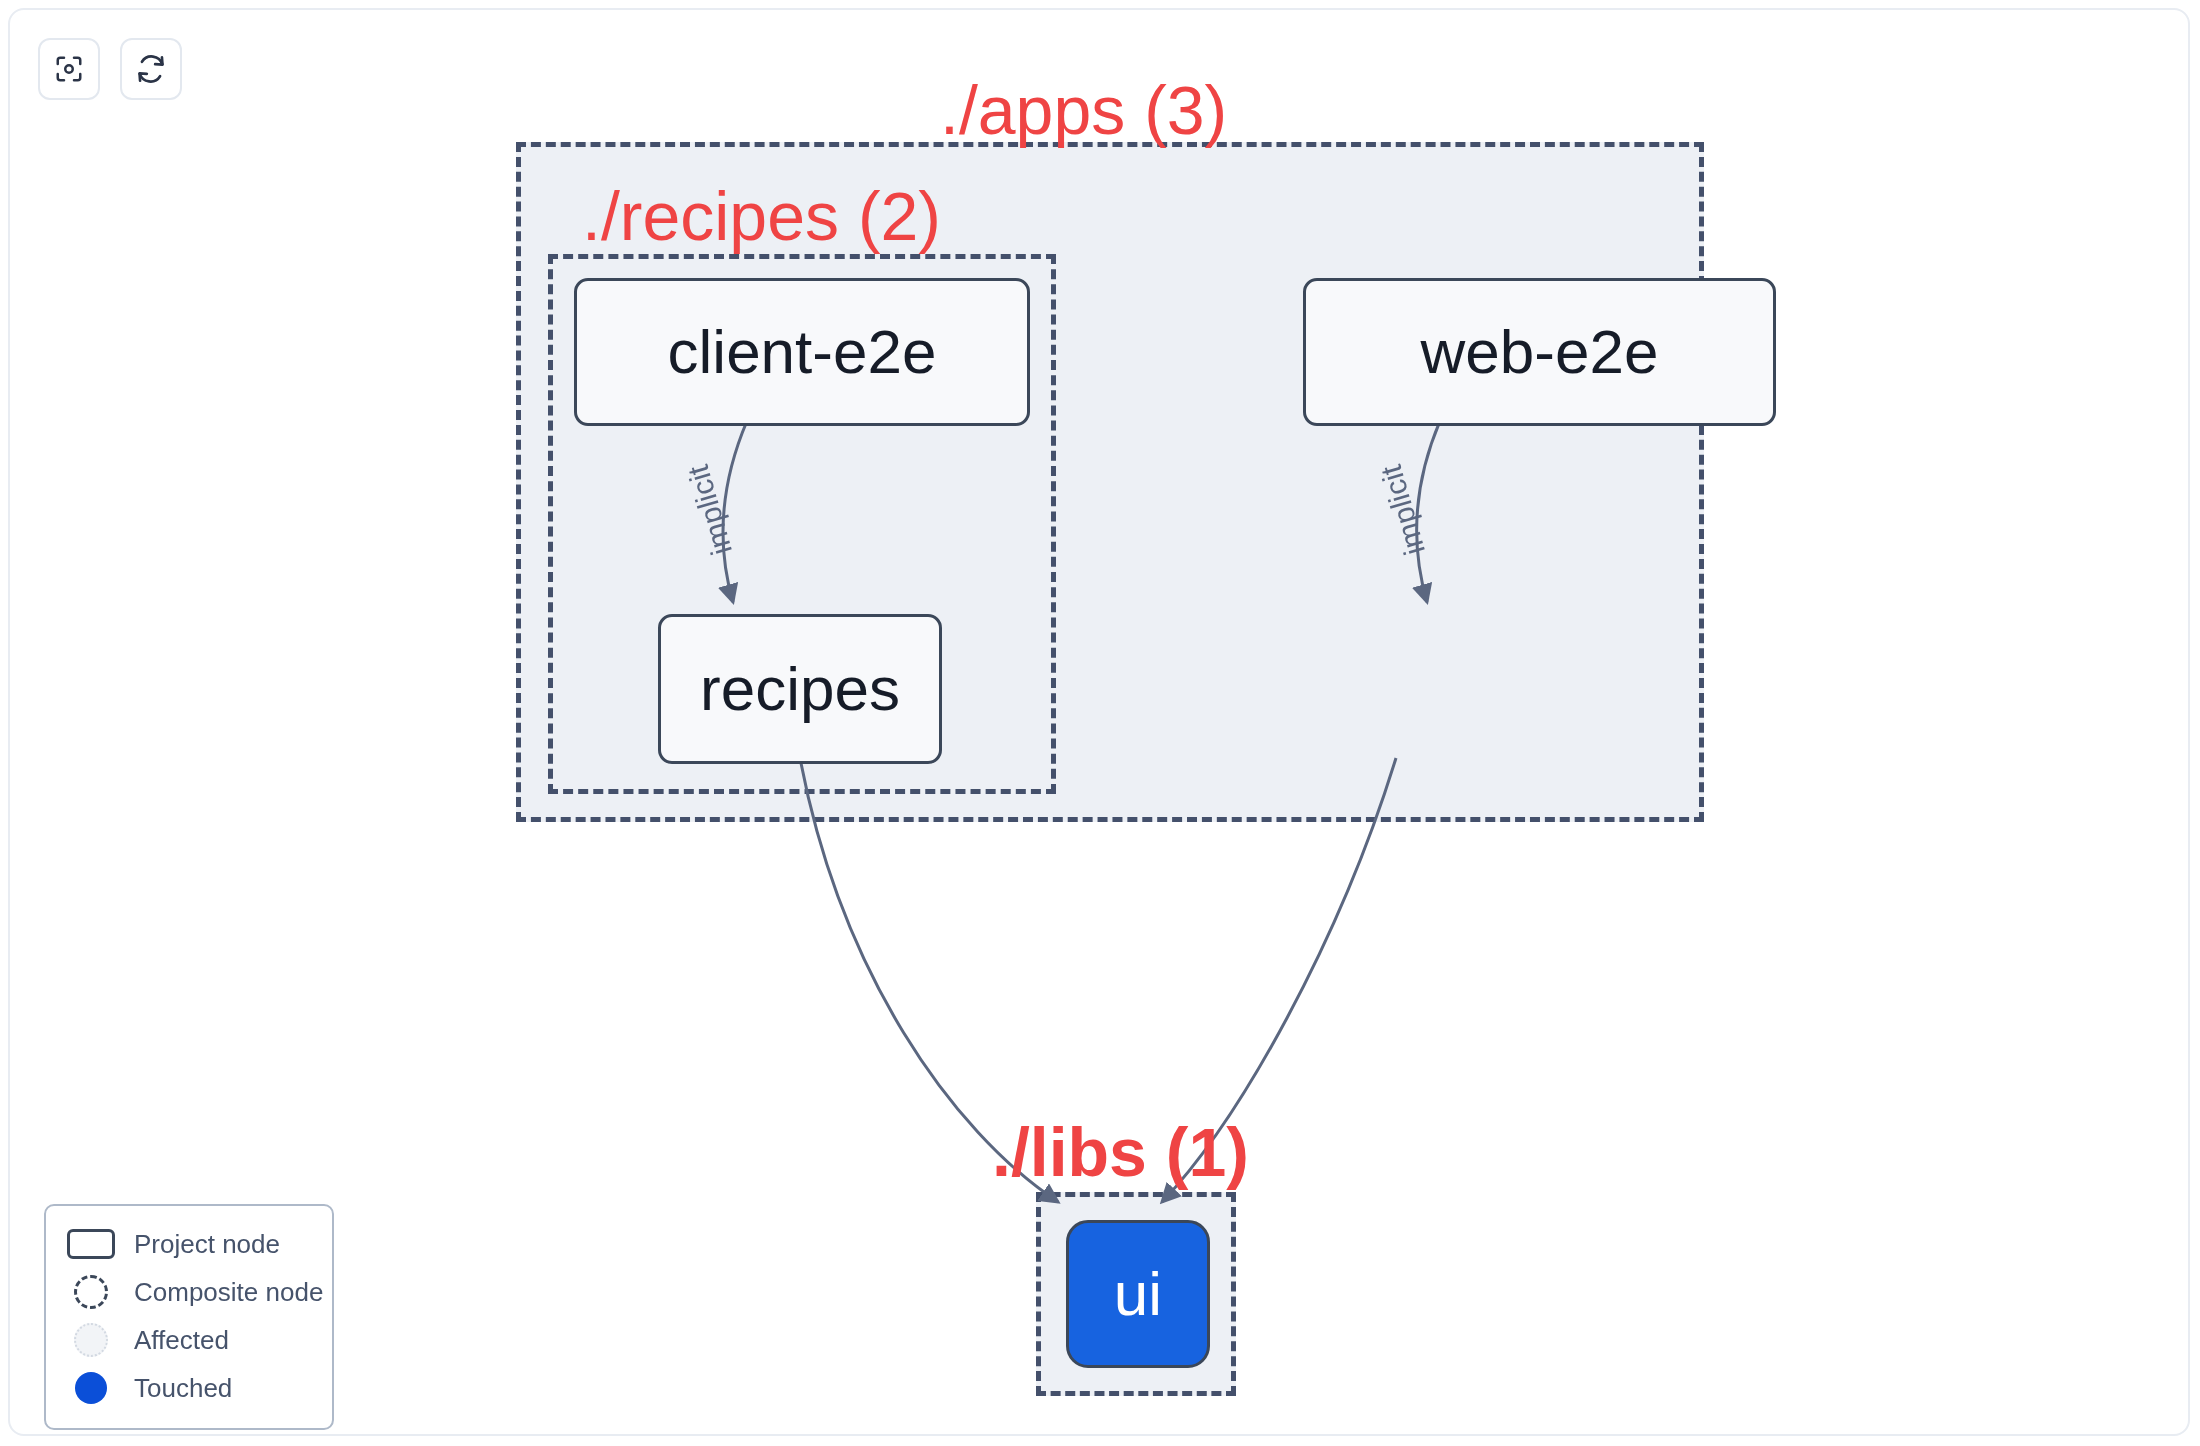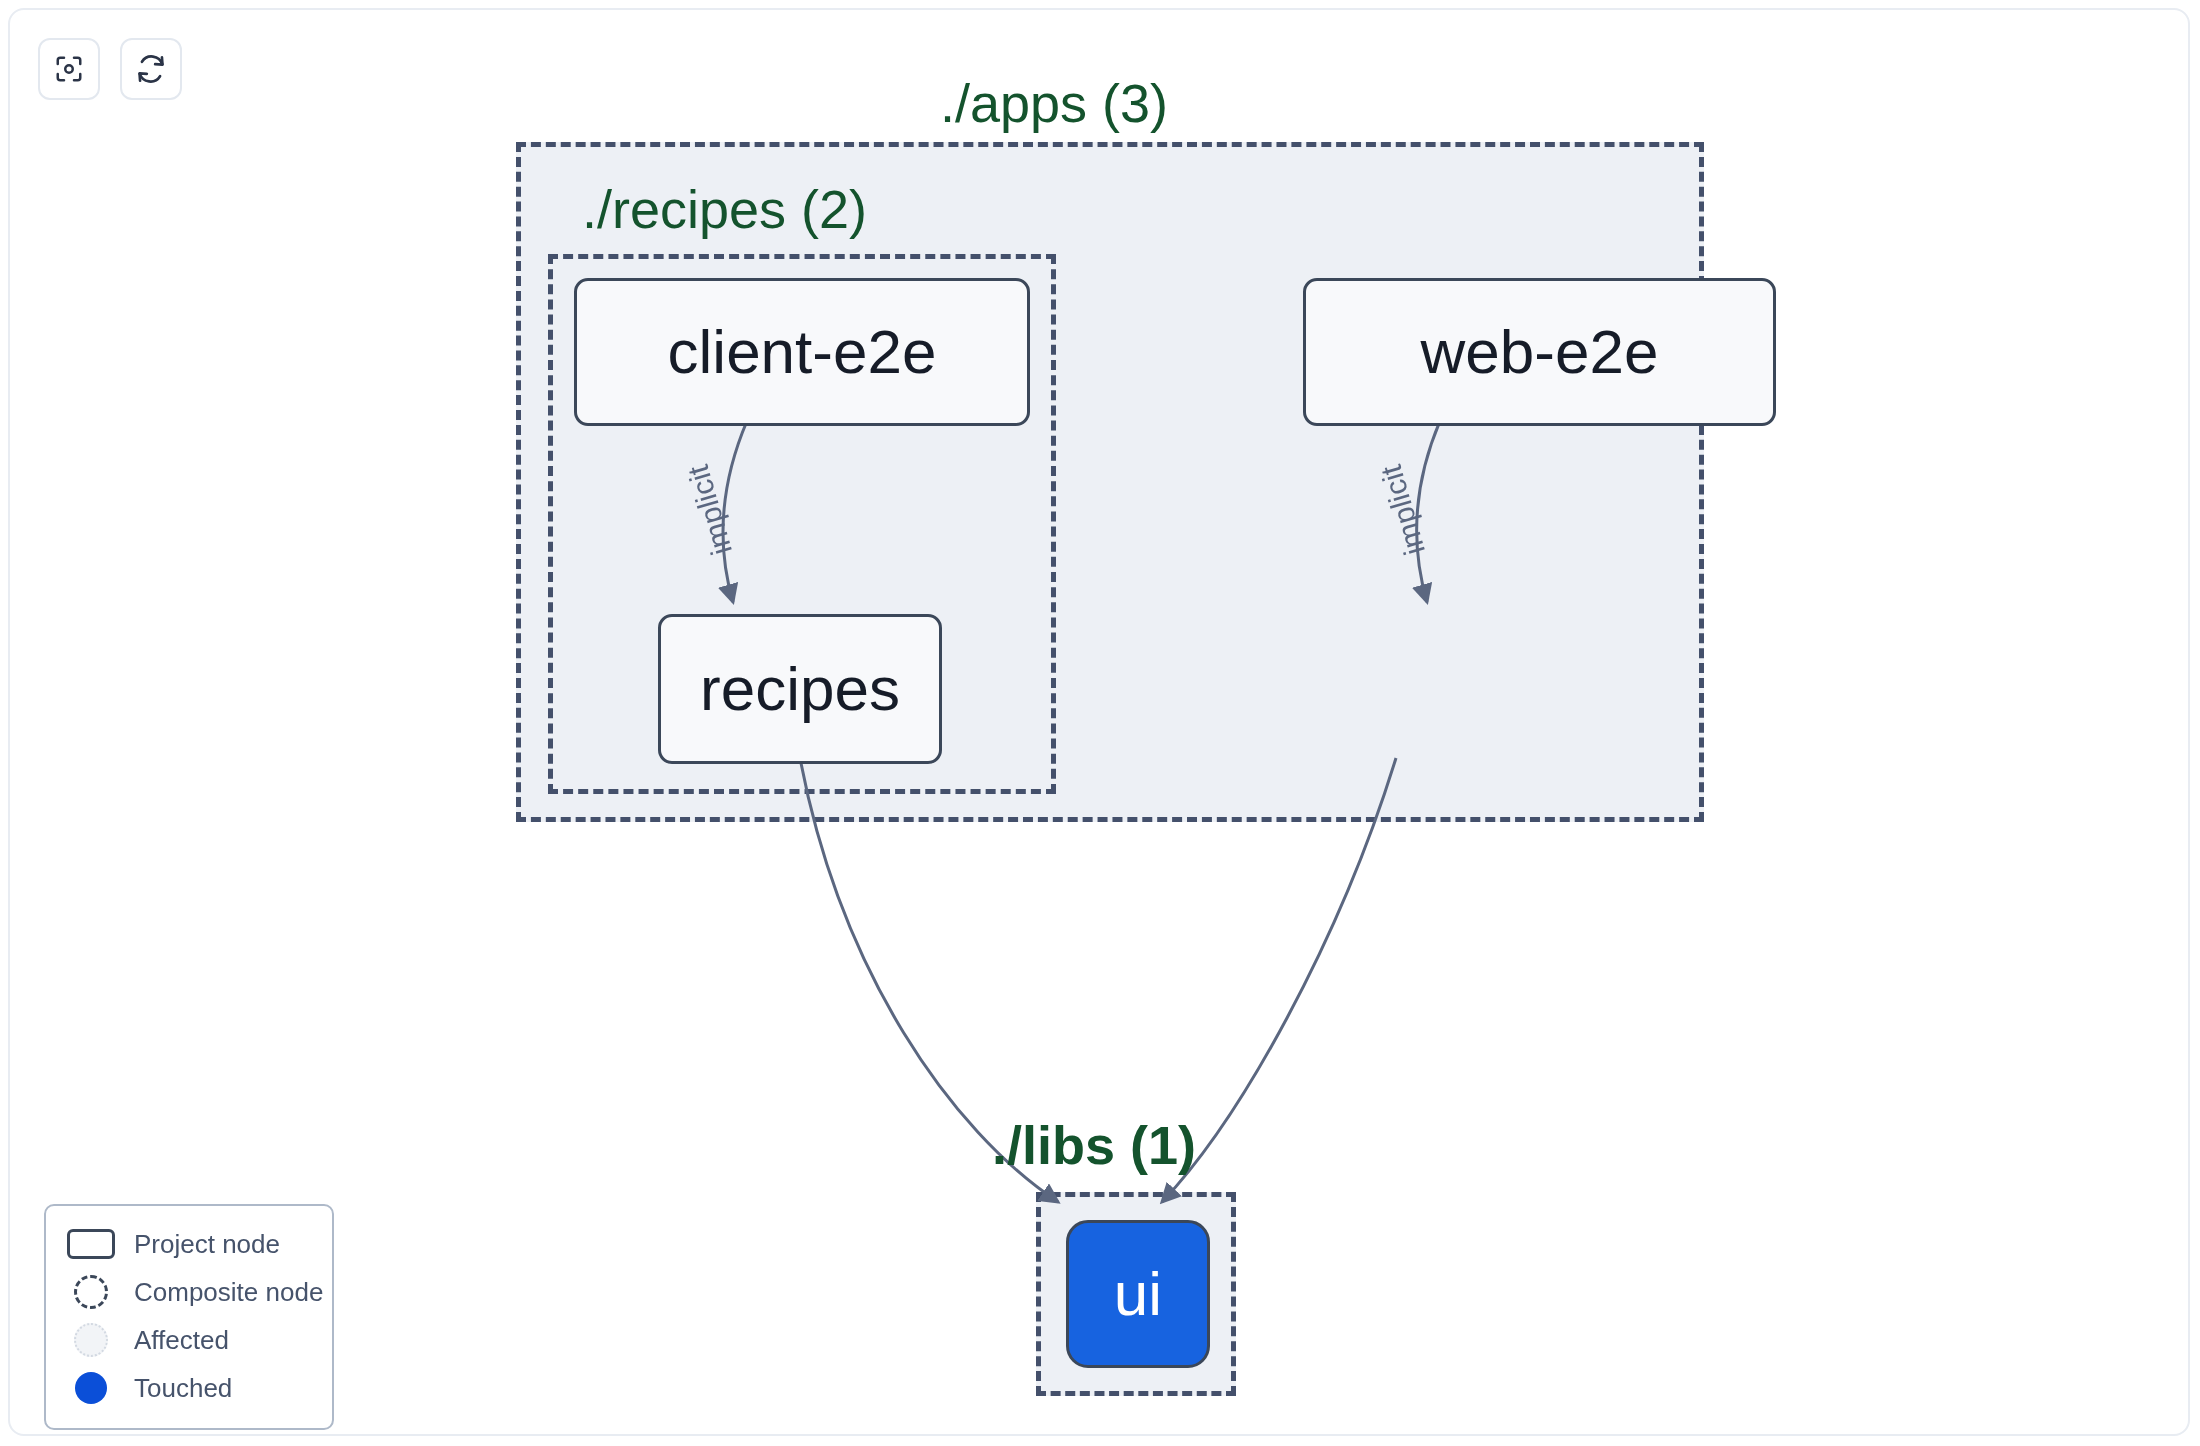--- a/index.html
+++ b/index.html
@@ -62,22 +62,22 @@
   
   .composite {
     position: absolute;
     box-sizing: border-box;
     background: #edf0f5;
     border: 5px dashed #44506b;
     z-index: 12;
   }
   .composite-label {
     position: absolute;
-    color: #14532d;
-    font-size: 54px;
+    color: #ef4444;
+    font-size: 68px;
     line-height: 1;
     white-space: nowrap;
     z-index: 30;
     font-family: "Liberation Sans", sans-serif;
   }
 
   
   .node {
     position: absolute;
     box-sizing: border-box;

